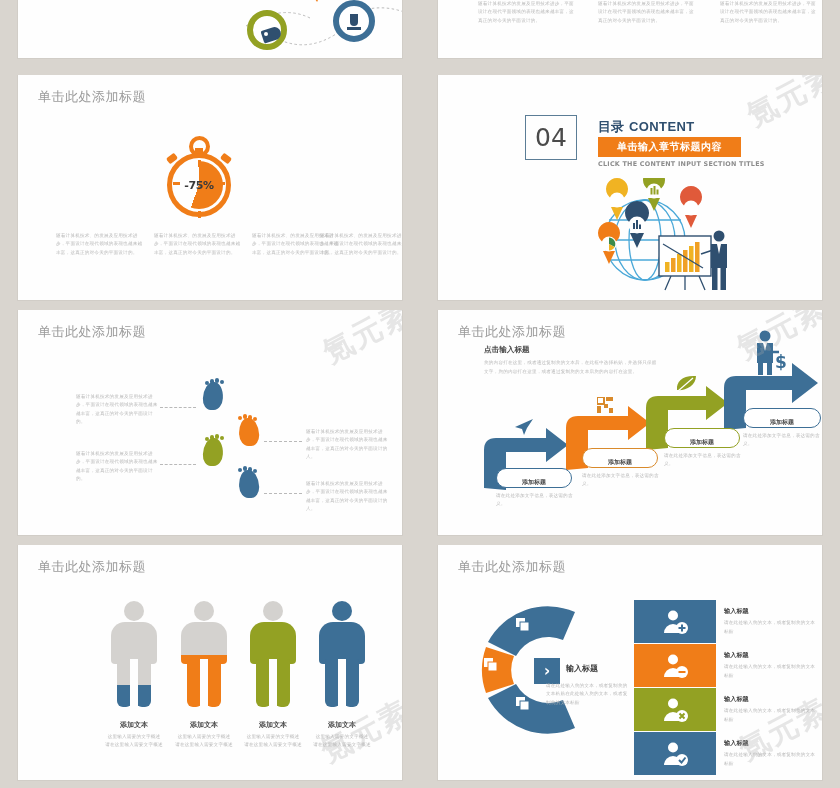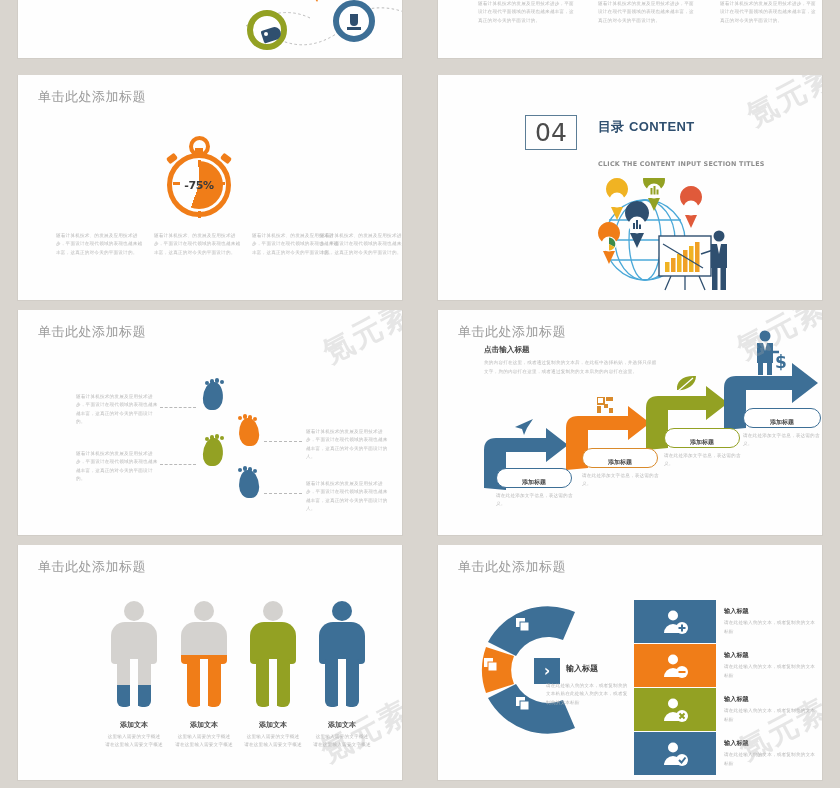--- a/index.html
+++ b/index.html
@@ -169,29 +169,32 @@
 
       <div class="ptxt" style="position:absolute;left:234px;top:157px;width:90px;">随着计算机技术、的发展及应用技术进步，平面设计在现代领域的表现也越来越丰富，这真正的对今天的平面设计的。</div>
 
       <div class="ptxt" style="position:absolute;left:302px;top:157px;width:90px;">随着计算机技术、的发展及应用技术进步，平面设计在现代领域的表现也越来越丰富，这真正的对今天的平面设计的。</div>
     </div>
   </div>
 
   <div class="cell r1">
     <div class="slide">
 
-      <div style="position:absolute;left:87px;top:40px;width:52px;height:35px;border:1.6px solid #5b7d96;box-sizing:border-box;display:flex;align-items:center;justify-content:center;">
+      <div style="position:absolute;left:87px;top:40px;width:52px;height:45px;border:1.6px solid #5b7d96;box-sizing:border-box;display:flex;align-items:center;justify-content:center;">
         <span style="font-size:25px;color:#4b4b4b;font-family:'DejaVu Sans',sans-serif;">04</span>
       </div>
 
       <div style="position:absolute;left:160px;top:43px;display:flex;align-items:baseline;gap:5px;">
         <span style="font-size:13px;font-weight:bold;color:#2f4f6f;">目录</span>
         <span style="font-size:13px;font-weight:bold;color:#2f4f6f;letter-spacing:.4px;">CONTENT</span>
       </div>
 
+      <div style="position:absolute;left:160px;top:62px;width:143px;height:20px;background:#f07d18;display:flex;align-items:center;justify-content:center;">
+        <span style="font-size:10px;font-weight:bold;color:#fff;letter-spacing:.5px;">单击输入章节标题内容</span>
+      </div>
 
       <div style="position:absolute;left:160px;top:85px;font-size:6.4px;font-weight:bold;color:#8d8d8d;letter-spacing:.25px;font-family:'DejaVu Sans',sans-serif;">CLICK THE CONTENT INPUT SECTION TITLES</div>
 
       <div style="position:absolute;left:155px;top:103px;width:145px;height:115px;">
         <svg width="145" height="115" viewBox="0 0 145 115">
           <g stroke="#4aa8d8" stroke-width="1.3" fill="none">
             <circle cx="52" cy="62" r="40"></circle>
             <ellipse cx="52" cy="62" rx="16" ry="40"></ellipse>
             <ellipse cx="52" cy="62" rx="30" ry="40"></ellipse>
             <line x1="12" y1="62" x2="92" y2="62"></line>

